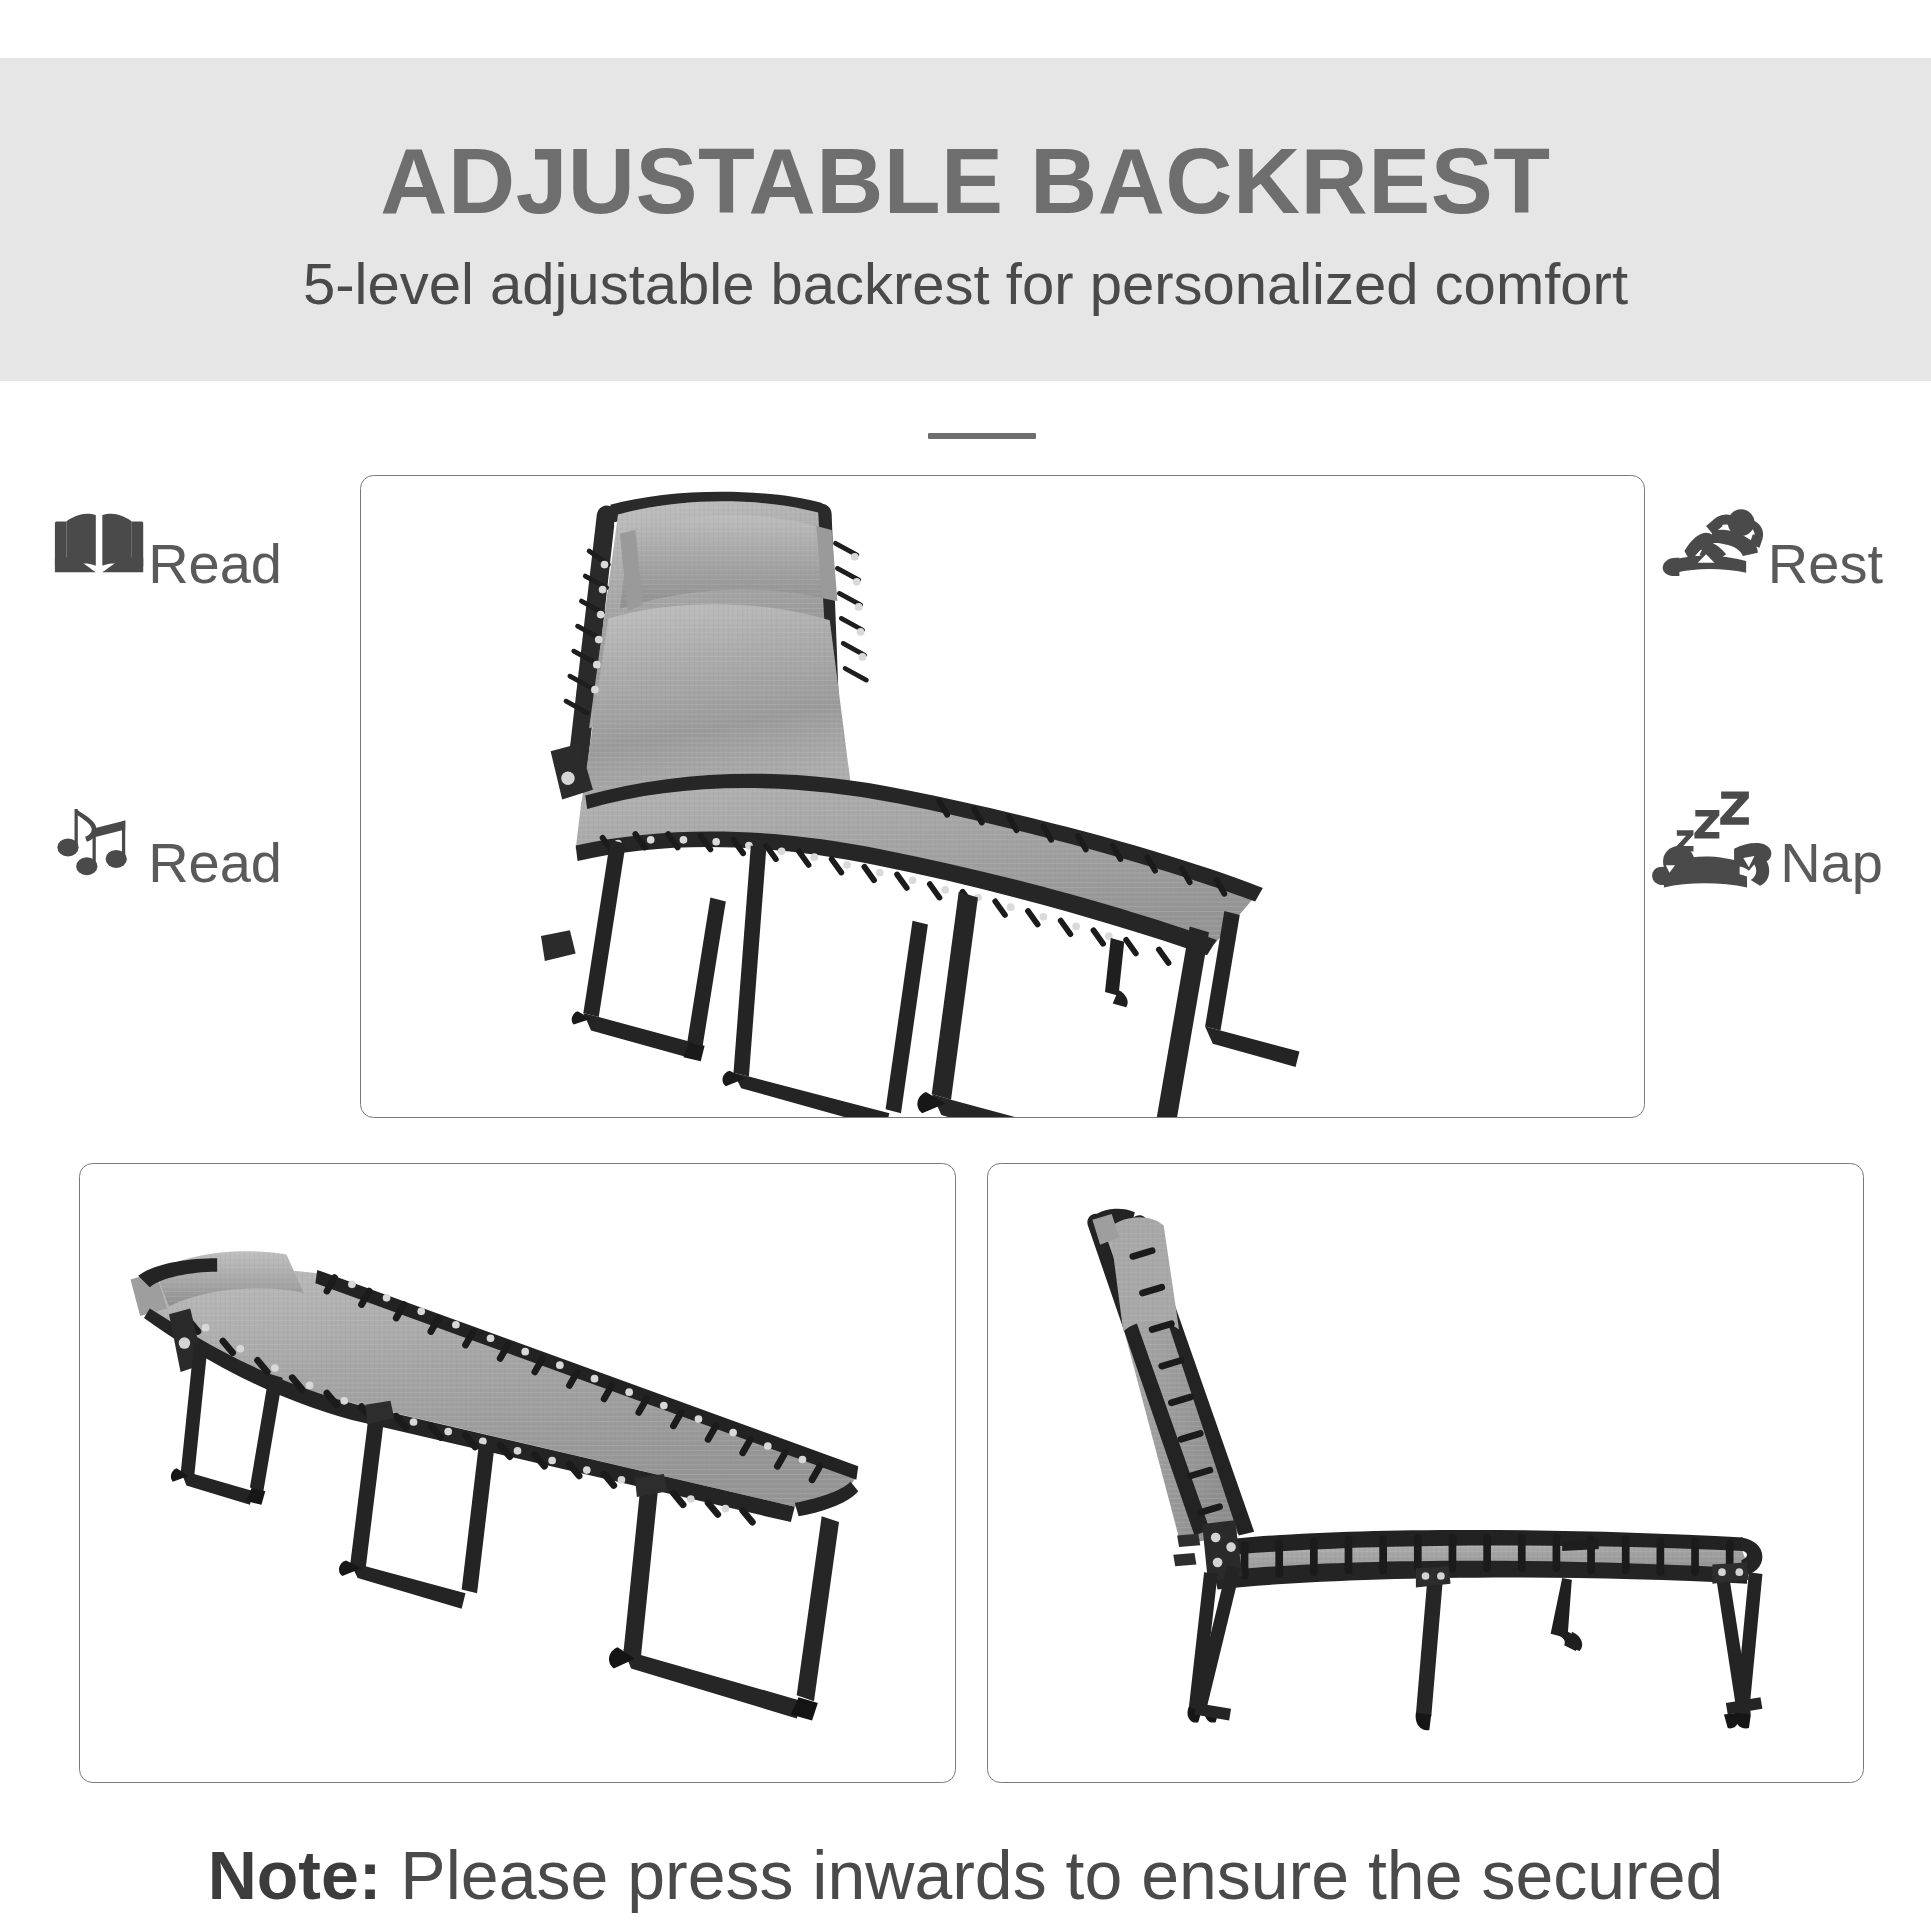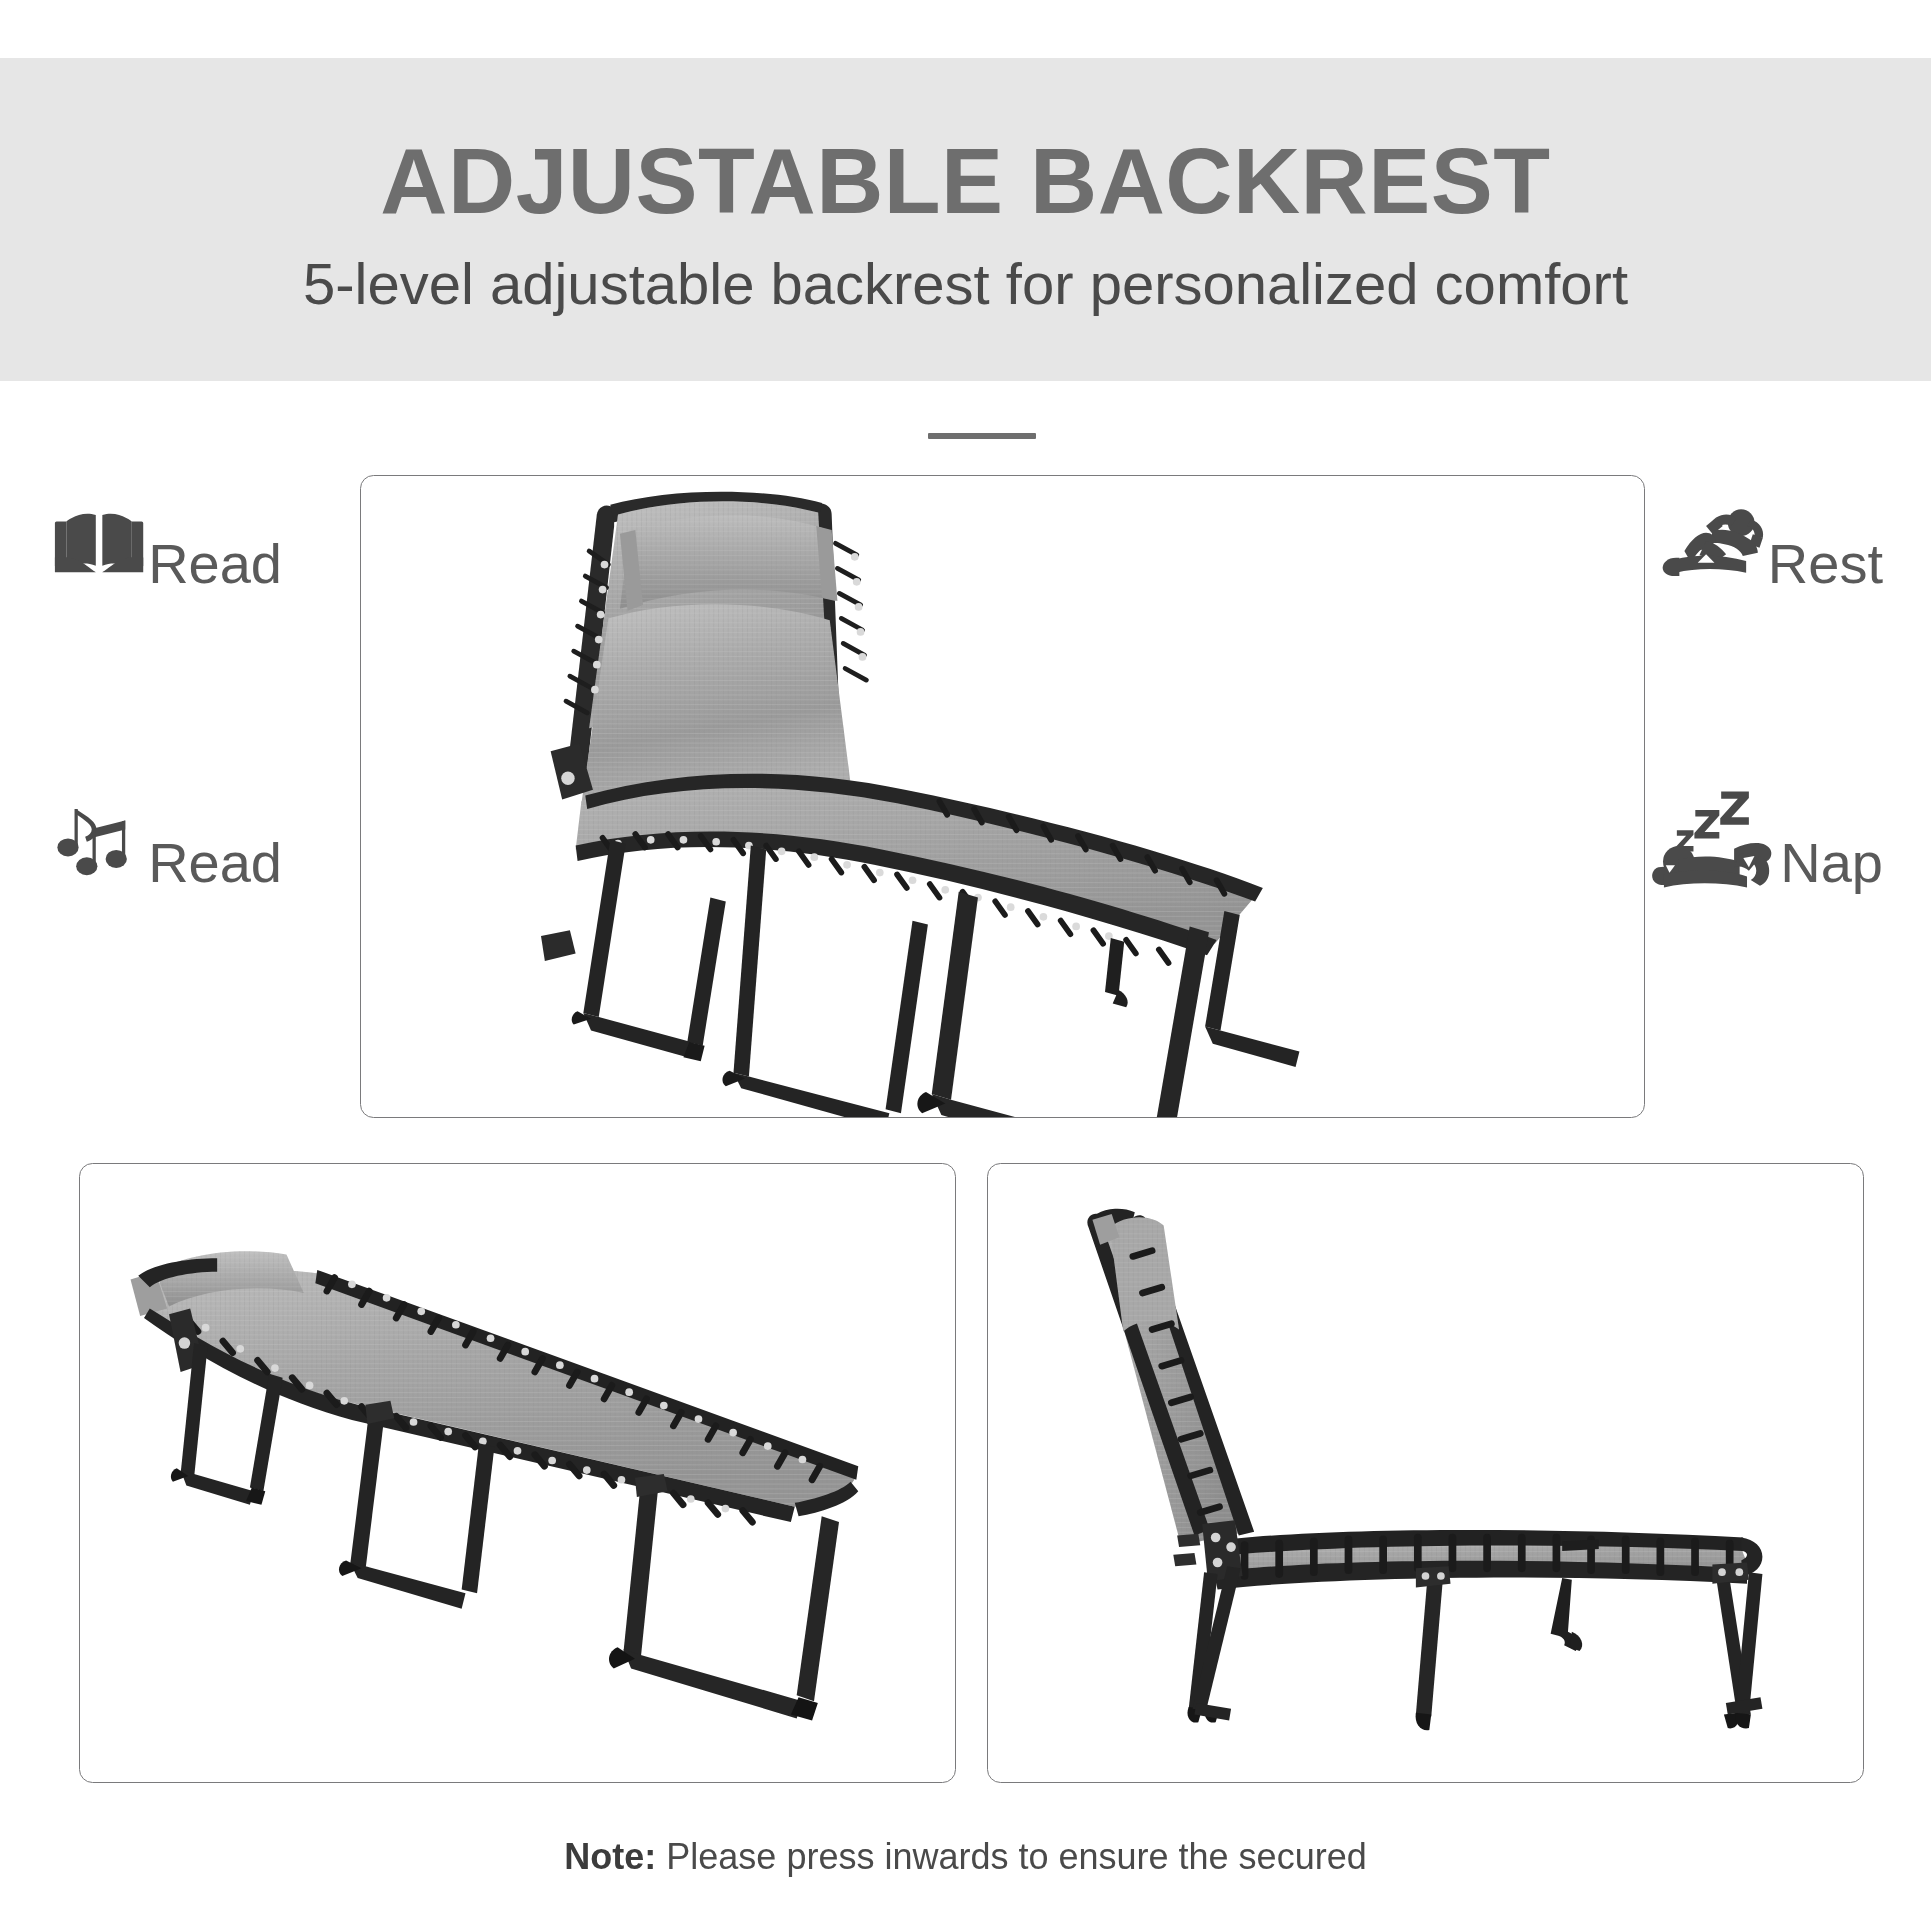--- a/index.html
+++ b/index.html
@@ -108,21 +108,21 @@
   .feat-rest  { left: 1651px; top: 454px; }
   .feat-nap   { left: 1651px; top: 753px; }
 
   
   .note {
     position: absolute;
     left: 0;
     top: 1807px;
     width: 1931px;
     text-align: center;
-    font-size: 36px;
+    font-size: 68px;
     color: #4A4A4A;
     line-height: 1.15;
     white-space: nowrap;
   }
   .note-strong { font-weight: bold; color: #3C3C3C; }
 
   
   .product-svg { display: block; width: 100%; height: 100%; }
 </style>
 </head>

